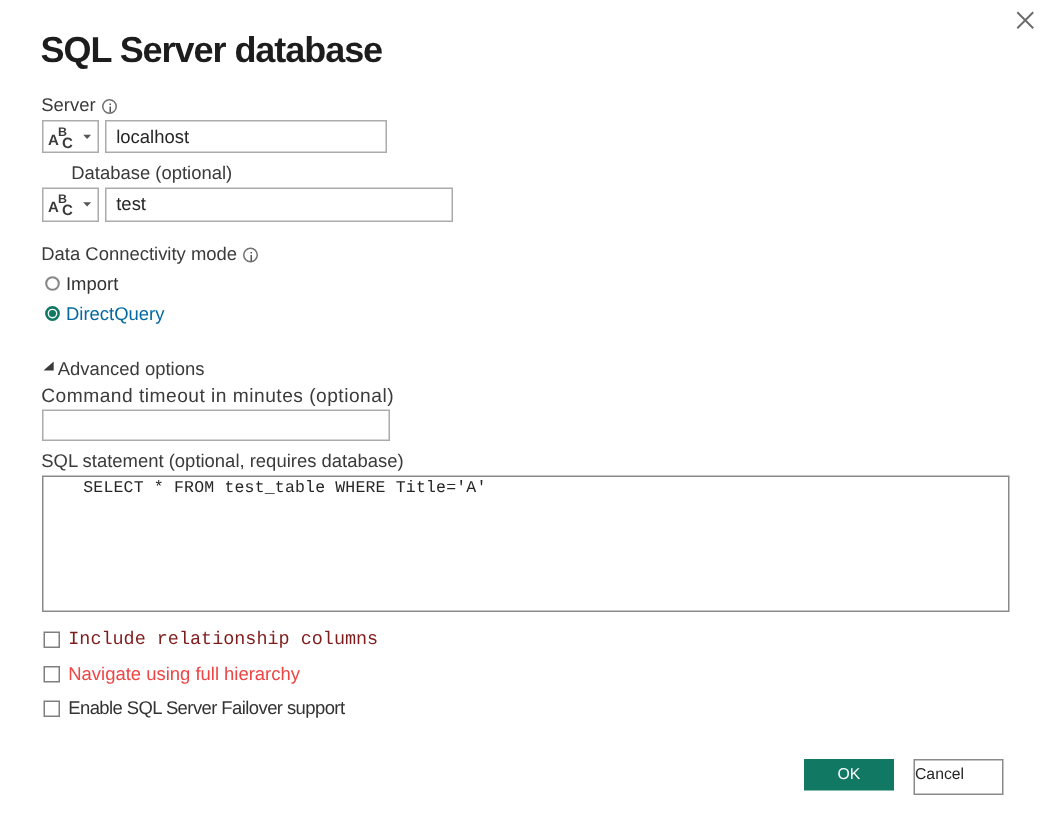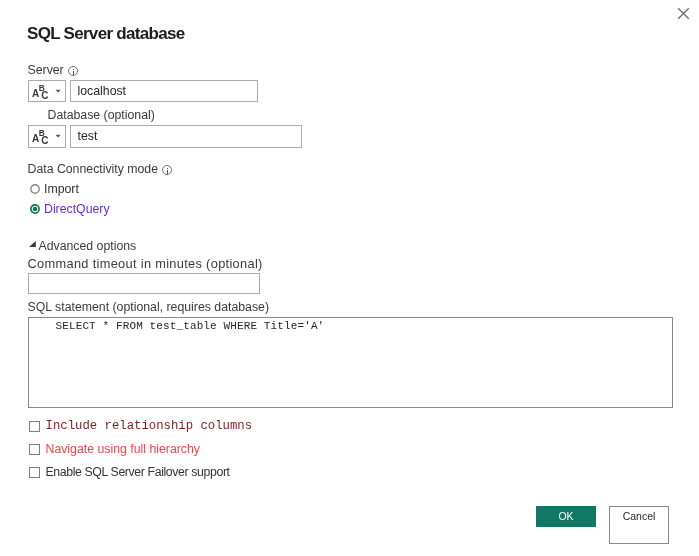--- a/index.html
+++ b/index.html
@@ -14,21 +14,21 @@
   .info::before { content:""; position:absolute; left:4px; top:2px; width:1px; height:1.5px; background:#555; }
   .info::after { content:""; position:absolute; left:4px; top:4.5px; width:1px; height:3.5px; background:#555; }
 </style>
 </head>
 <body>
 
 <svg class="abs" style="left:676.5px; top:6.5px;" width="13" height="13" viewBox="0 0 13 13">
   <path d="M1.2 1.2 L11.8 11.8 M11.8 1.2 L1.2 11.8" stroke="#6b6b6b" stroke-width="1.3" fill="none"></path>
 </svg>
 
-<div class="abs" style="left:27px; top:23px; font-size:17px; font-weight:bold; color:#1d1d1d; letter-spacing:-0.7px; line-height:22px;">SQL Server database</div>
+<div class="abs" style="left:27px; top:23px; font-size:24px; font-weight:bold; color:#1d1d1d; letter-spacing:-0.7px; line-height:22px;">SQL Server database</div>
 
 <div class="abs lbl" style="left:27.5px; top:63px;">Server<span class="info"></span></div>
 
 <div class="abs ibox" style="left:28px; top:79.5px; width:38px; height:22.5px;">
   <svg width="36" height="20" viewBox="0 0 36 20" style="display:block">
     <text x="3.0" y="15.6" font-size="10" font-weight="bold" fill="#3a3a3a" font-family="Liberation Sans">A</text>
     <text x="9.7" y="9.5" font-size="8.3" font-weight="bold" fill="#3a3a3a" font-family="Liberation Sans">B</text>
     <text x="12.3" y="17.6" font-size="10" font-weight="bold" fill="#3a3a3a" font-family="Liberation Sans">C</text>
     <path d="M26.5 8.8 L31.7 8.8 L29.1 11.6 Z" fill="#555"></path>
   </svg>
@@ -50,21 +50,21 @@
 
 <svg class="abs" style="left:30px; top:184px;" width="10" height="10" viewBox="0 0 10 10">
   <circle cx="5" cy="5" r="4.2" stroke="#878787" stroke-width="1.4" fill="none"></circle>
 </svg>
 <div class="abs lbl" style="left:44px; top:181.5px; color:#333;">Import</div>
 
 <svg class="abs" style="left:30px; top:204px;" width="10" height="10" viewBox="0 0 10 10">
   <circle cx="5" cy="5" r="4.1" stroke="#117864" stroke-width="1.7" fill="none"></circle>
   <circle cx="5" cy="5" r="2.35" fill="#117864"></circle>
 </svg>
-<div class="abs lbl" style="left:44px; top:201.5px; color:#6d28d9;">DirectQuery</div>
+<div class="abs lbl" style="left:44px; top:201.5px; color:#0369a1;">DirectQuery</div>
 
 <svg class="abs" style="left:28.5px; top:240.5px;" width="7" height="7" viewBox="0 0 7 7">
   <path d="M6.8 0 L6.8 6 L0 6 Z" fill="#3a3a3a"></path>
 </svg>
 <div class="abs lbl" style="left:38.5px; top:239px;">Advanced options</div>
 
 <div class="abs lbl" style="left:27.5px; top:256.5px; font-size:12.8px; letter-spacing:0.32px;">Command timeout in minutes (optional)</div>
 <div class="abs ibox" style="left:28px; top:272.5px; width:232px; height:21.5px;"></div>
 
 <div class="abs lbl" style="left:27.5px; top:299.5px;">SQL statement (optional, requires database)</div>
@@ -75,13 +75,13 @@
 <div class="abs" style="left:29px; top:421px; width:11px; height:11px; border:1.6px solid #7f7f7f; background:#fff;"></div>
 <div class="abs lbl" style="left:45.5px; top:419px; color:#7f1d1d;font-family:Liberation Mono, monospace;">Include relationship columns</div>
 
 <div class="abs" style="left:29px; top:443.5px; width:11px; height:11px; border:1.6px solid #7f7f7f; background:#fff;"></div>
 <div class="abs lbl" style="left:45.5px; top:441.5px; color:#ef4444;">Navigate using full hierarchy</div>
 
 <div class="abs" style="left:29px; top:467px; width:11px; height:11px; border:1.6px solid #7f7f7f; background:#fff;"></div>
 <div class="abs lbl" style="left:45.5px; top:465px; color:#333; letter-spacing:-0.38px;">Enable SQL Server Failover support</div>
 
 <div class="abs" style="left:536px; top:506px; width:60px; height:21px; background:#117864; color:#fff; font-size:10.5px; text-align:center; line-height:21px;">OK</div>
-<div class="abs" style="left:609px; top:505.5px; width:60px; height:38px; background:#fff; border:1px solid #8a8a8a; color:#262626; font-size:10.5px; text-align:center; line-height:19.5px;">Cancel</div>
+<div class="abs" style="left:609px; top:505.5px; width:60px; height:24px; background:#fff; border:1px solid #8a8a8a; color:#262626; font-size:10.5px; text-align:left; line-height:19.5px;">Cancel</div>
 
 </body></html>

